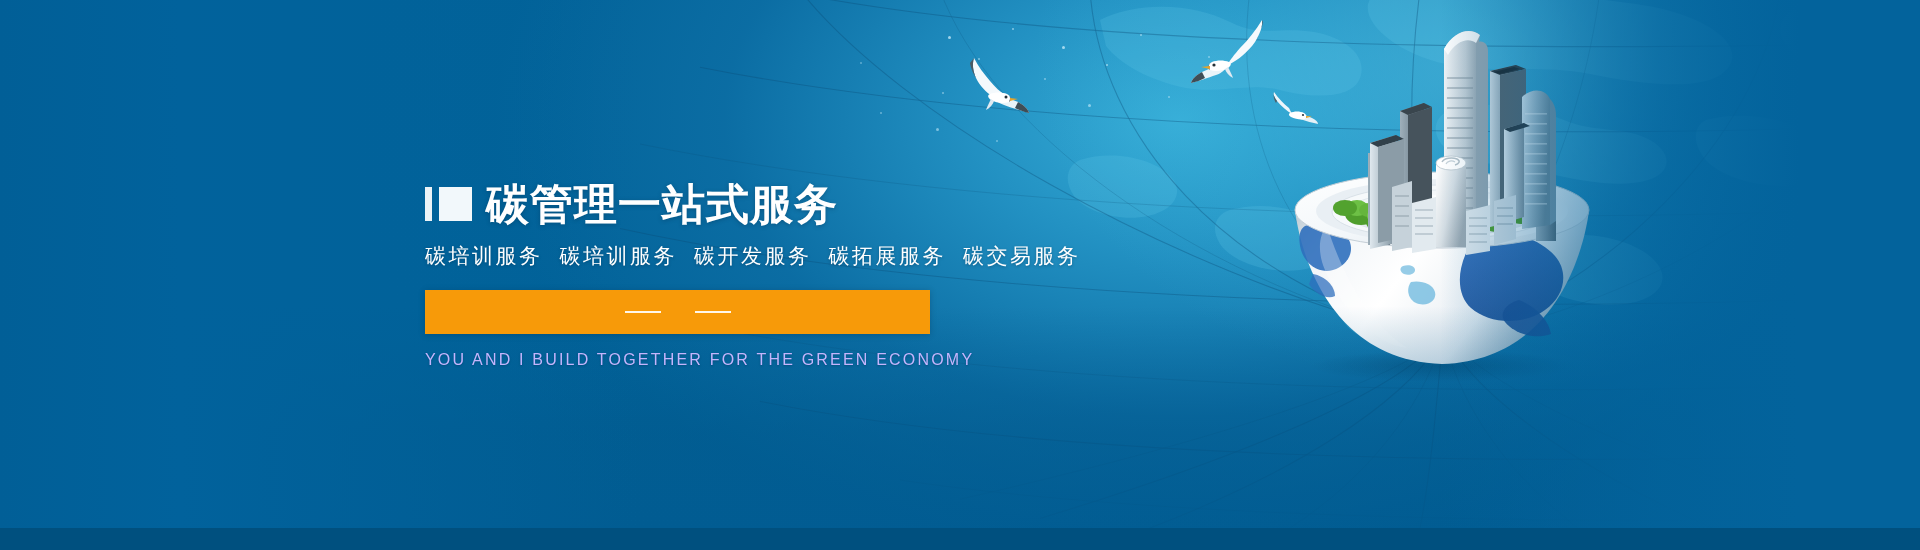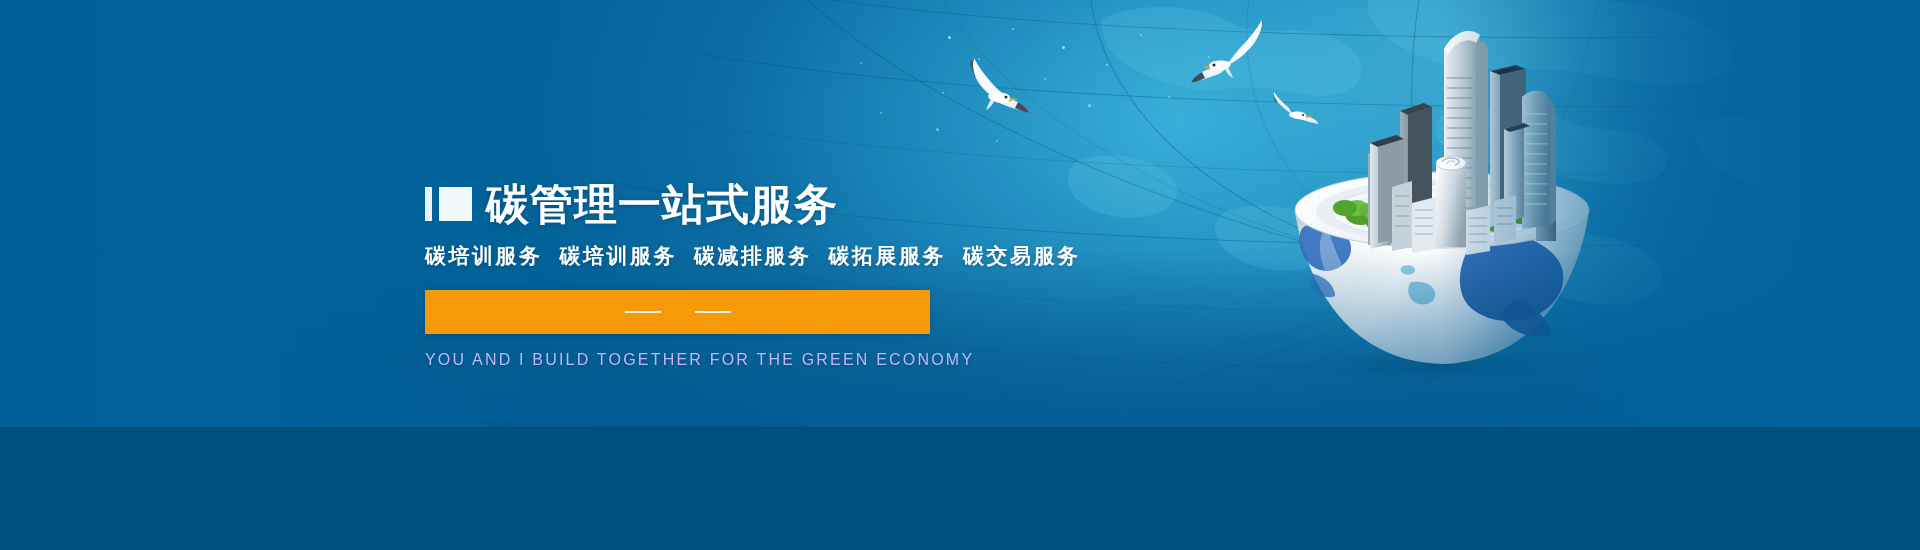--- a/index.html
+++ b/index.html
@@ -9,21 +9,21 @@
     background: #00507f;
   }
   body {
     font-family: "Liberation Sans", "DejaVu Sans", sans-serif;
   }
 
   
   .banner {
     position: relative;
     width: 1920px;
-    height: 427px;
+    height: 528px;
     overflow: hidden;
     background: #016298;
   }
 
   
   .bg-glow {
     position: absolute;
     left: 0; top: 0;
     width: 100%; height: 100%;
     background:
@@ -154,21 +154,20 @@
   .services {
     margin-top: 14px;
     margin-left: 0px;
     display: flex;
     gap: 17px;
     color: #ffffff;
     font-size: 21px;
     letter-spacing: 2.5px;
     white-space: nowrap;
     text-shadow: 0 1px 3px rgba(0,40,70,.4);
-    font-weight: bold;
   }
 
   .slogan-bar {
     margin-top: 20px;
     width: 505px;
     height: 44px;
     background: #f79a09;
     display: flex;
     align-items: center;
     justify-content: center;
@@ -543,21 +542,21 @@
       <span class="title-mark">
         <span class="mark-bar"></span>
         <span class="mark-block"></span>
       </span>
       <span class="title-text">碳管理一站式服务</span>
     </div>
 
     <div class="services">
       <span>碳培训服务</span>
       <span>碳培训服务</span>
-      <span>碳减排服务</span>
+      <span>碳开发服务</span>
       <span>碳拓展服务</span>
       <span>碳交易服务</span>
     </div>
 
     <div class="slogan-bar">
       <span class="slg-dash"></span>
       <span class="slg-dash"></span>
     </div>
 
     <div class="tagline">YOU AND I BUILD TOGETHER FOR THE GREEN ECONOMY</div>

